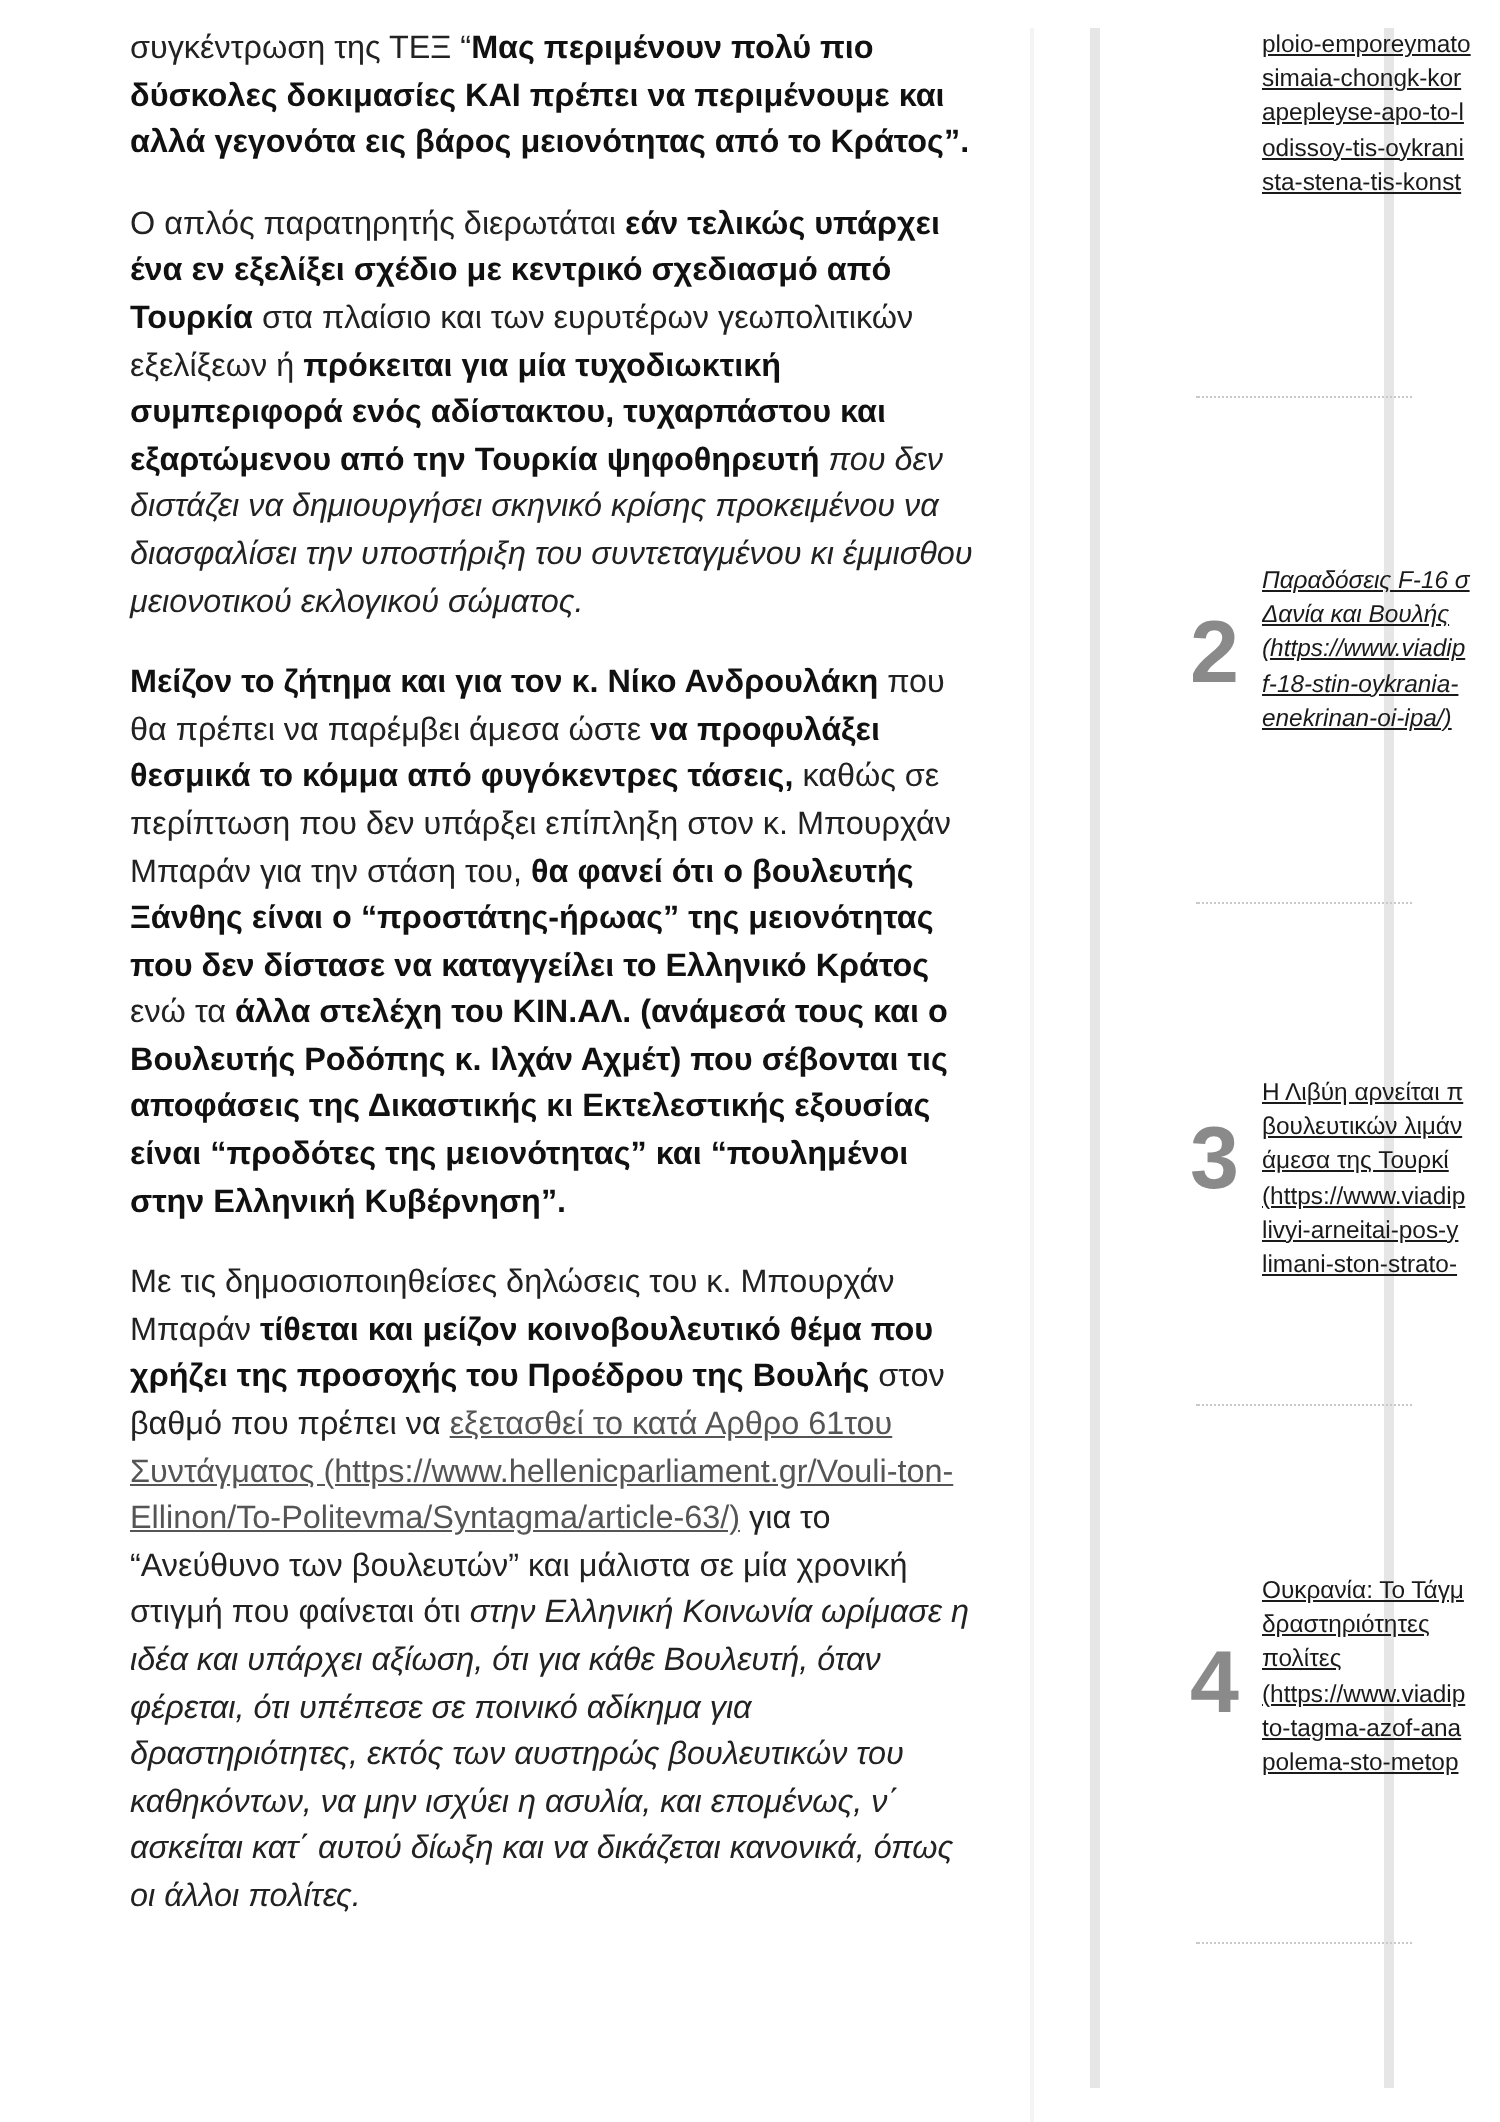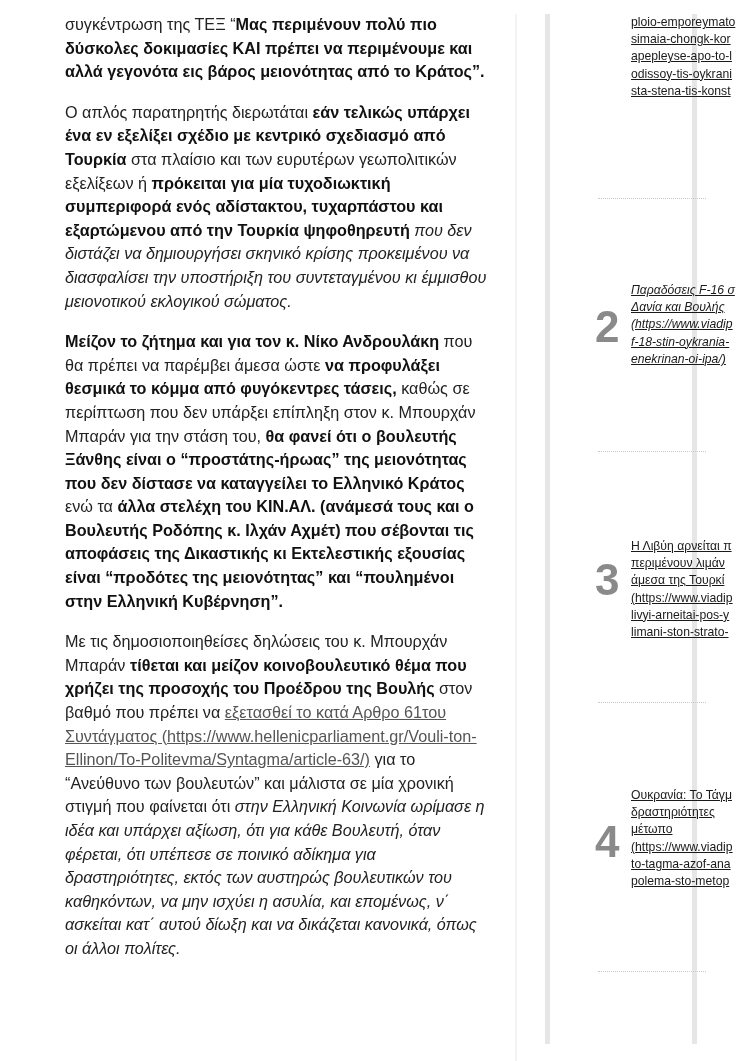--- a/index.html
+++ b/index.html
@@ -65,34 +65,34 @@
       <a>f-18-stin-oykrania-</a>
       <a>enekrinan-oi-ipa/)</a>
     </div>
   </div>
   <div class="divider" style="top:451px;"></div>
 
   <div class="side-item" style="top:526px;">
     <div class="side-num" style="top:32px;">3</div>
     <div class="side-text" style="top:0;margin-top:12px;">
       <a>Η Λιβύη αρνείται π</a>
-      <a>περιμένουν λιμάν</a>
+      <a>βουλευτικών λιμάν</a>
       <a>άμεσα της Τουρκί</a>
       <a>(https://www.viadip</a>
       <a>livyi-arneitai-pos-y</a>
       <a>limani-ston-strato-</a>
     </div>
   </div>
   <div class="divider" style="top:702px;"></div>
 
   <div class="side-item" style="top:787px;">
     <div class="side-num" style="top:33px;">4</div>
     <div class="side-text" style="top:0;">
       <a>Ουκρανία: Το Τάγμ</a>
       <a>δραστηριότητες</a>
-      <a>μέτωπο</a>
+      <a>πολίτες</a>
       <a>(https://www.viadip</a>
       <a>to-tagma-azof-ana</a>
       <a>polema-sto-metop</a>
     </div>
   </div>
   <div class="divider" style="top:971px;"></div>
 </div>
 
 </body></html>

